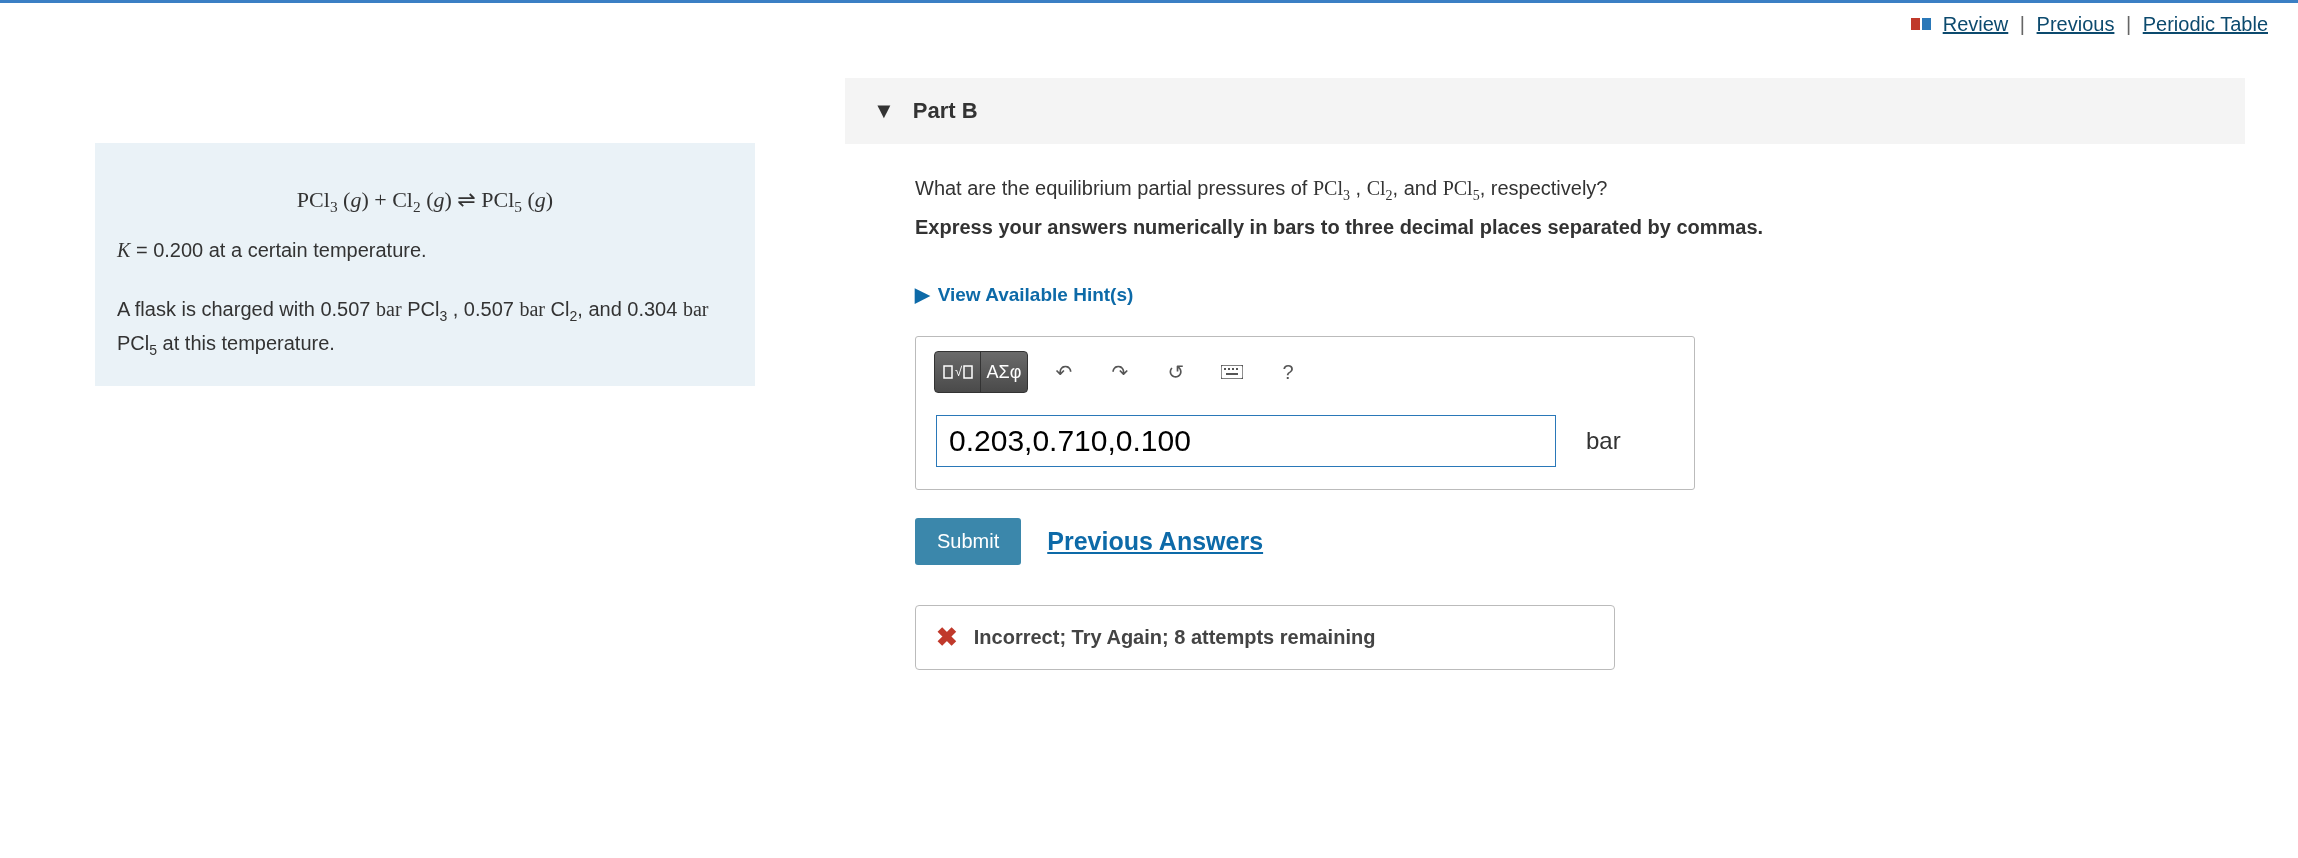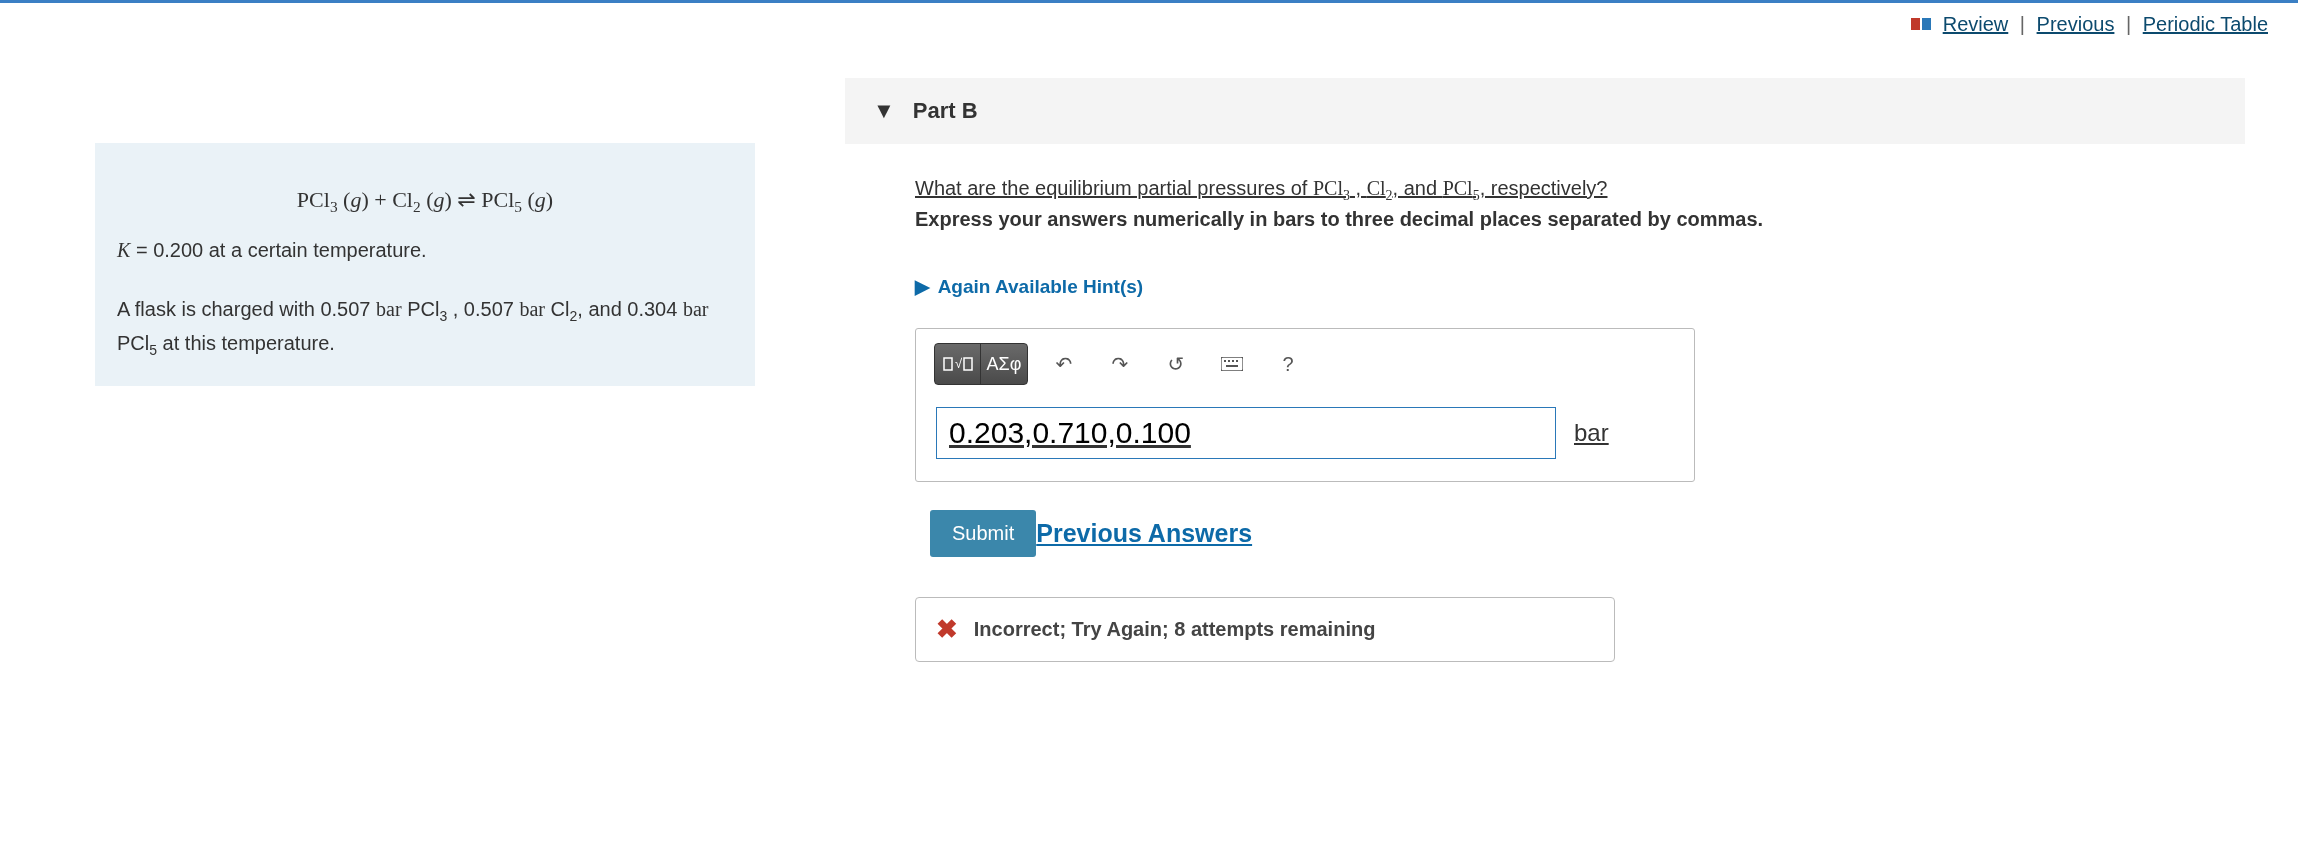--- a/index.html
+++ b/index.html
@@ -66,21 +66,21 @@
     font-weight: bold;
     display: flex;
     align-items: center;
     gap: 18px;
     cursor: pointer;
   }
   .body-area {
     padding: 30px 50px 20px 70px;
     font-size: 20px;
   }
-  .prompt-text { margin-bottom: 2px; line-height:1.45;text-decoration:underline;}
+  .prompt-text { margin-bottom: 10px; line-height:1.45;}
   .instr { font-weight: bold; margin-bottom: 44px; }
   .hints-line {
     color: #0d6aa8;
     font-weight: bold;
     display: flex;
     align-items: center;
     gap: 8px;
     cursor: pointer;
     margin-bottom: 30px;
     font-size: 19px;
@@ -121,38 +121,37 @@
     display:flex;align-items:center;justify-content:center;
     color:#555;
     cursor:pointer;
     font-size:20px;
     margin-left:12px;
   }
   .input-row {
     display:flex;
     align-items:center;
     padding: 16px 20px 22px 20px;
-    gap: 18px;
-    text-decoration: underline;
+    gap: 30px;
   }
   .answer-input {
     flex:0 0 620px;
     height: 52px;
     border: 1px solid #2a78b8;
     font-size: 30px;
     padding: 0 12px;
     font-family: Arial, sans-serif;
     outline: none;
   }
   .unit-label { font-size: 24px; color:#333;}
   .submit-row {
     display:flex;
     align-items:center;
+    gap: 26px;
     margin-bottom: 40px;
-    margin-left: 15px;
   }
   .submit-btn {
     background:#3b87ab;
     color:#fff;
     border:none;
     padding: 12px 22px;
     font-size: 20px;
     border-radius:3px;
     cursor:pointer;
   }
@@ -211,21 +210,21 @@
       <span>▼</span>
       <span>Part B</span>
     </div>
 
     <div class="body-area">
       <div class="prompt-text">What are the equilibrium partial pressures of <span class="serif">PCl<sub>3</sub></span> , <span class="serif">Cl<sub>2</sub></span>, and <span class="serif">PCl<sub>5</sub></span>, respectively?</div>
       <div class="instr">Express your answers numerically in bars to three decimal places separated by commas.</div>
 
       <div class="hints-line">
         <span>▶</span>
-        <span>Again Available Hint(s)</span>
+        <span>View Available Hint(s)</span>
       </div>
 
       <div class="answer-box">
         <div class="toolbar">
           <div class="tool-group">
             <div class="tool-btn">
               <svg width="30" height="22" viewBox="0 0 30 22">
                   <rect x="1" y="5" width="8" height="12" fill="none" stroke="#fff" stroke-width="1.5"></rect>
                   <text x="12" y="15" fill="#fff" font-size="13">√</text>
                   <rect x="21" y="5" width="8" height="12" fill="none" stroke="#fff" stroke-width="1.5"></rect>

